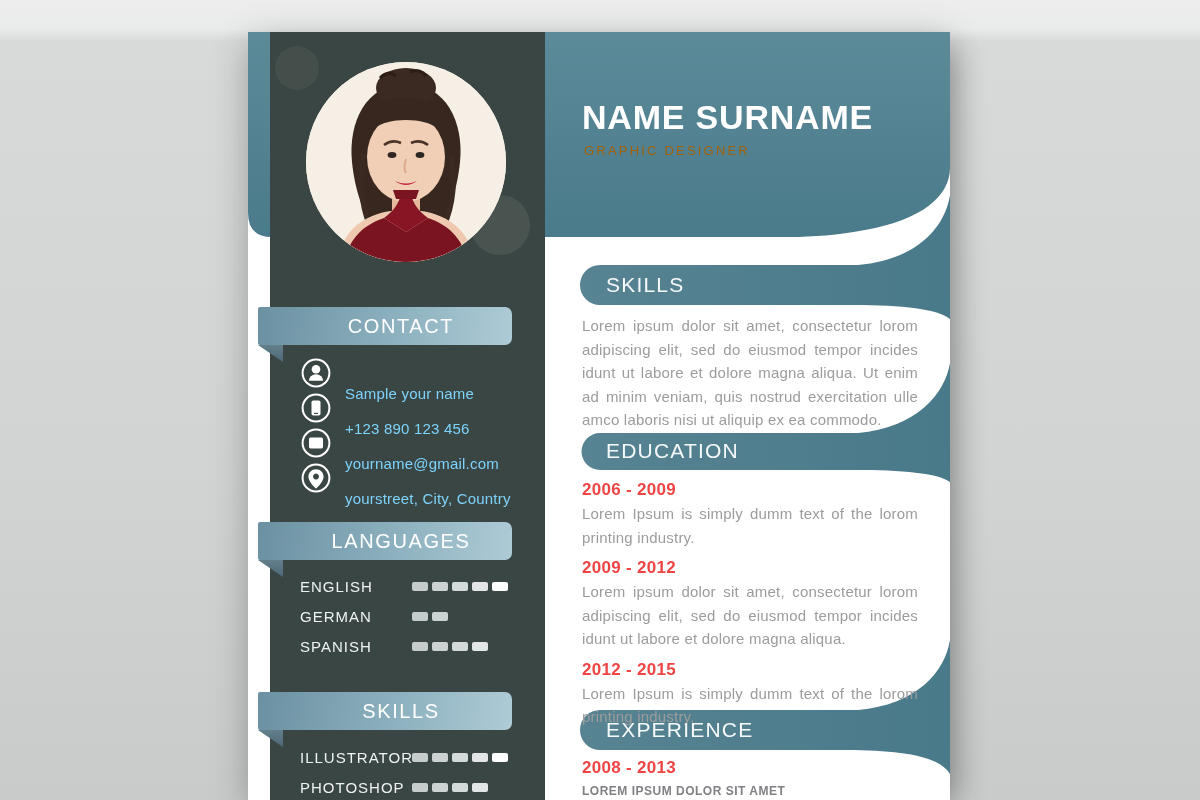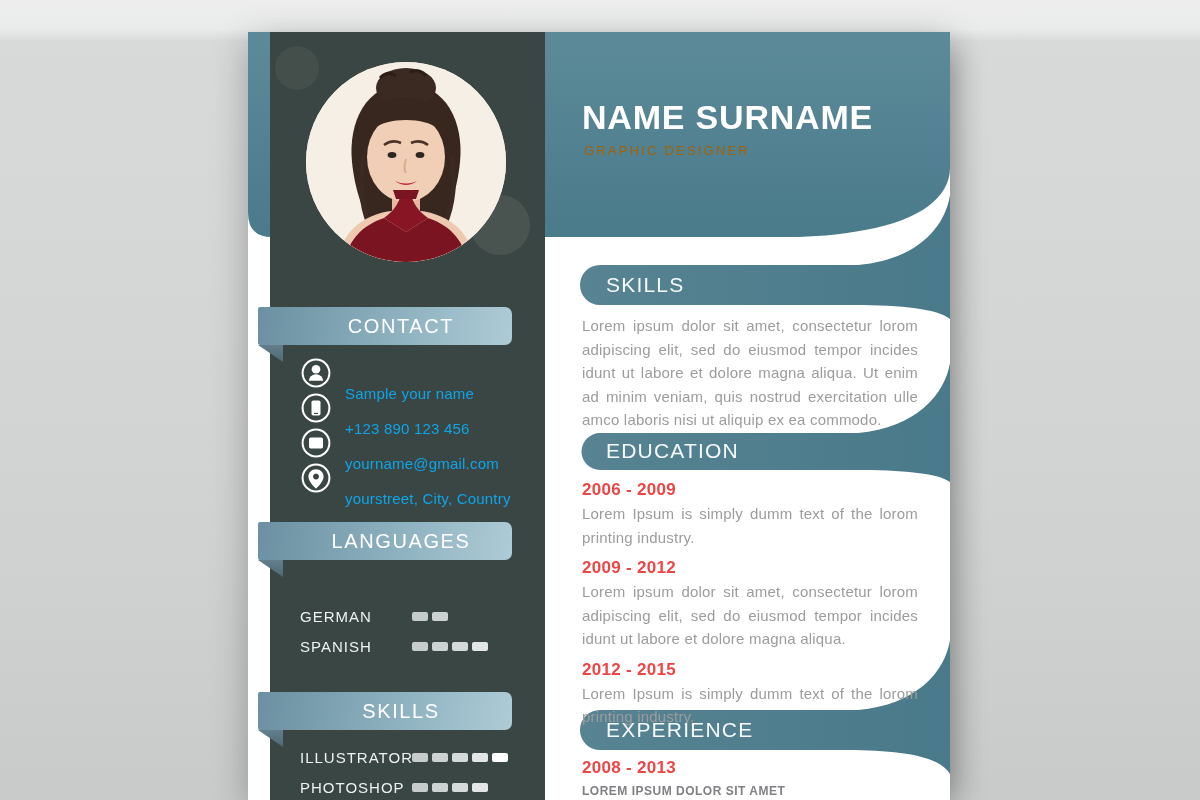--- a/index.html
+++ b/index.html
@@ -35,21 +35,21 @@
   }
   .banner-title{font-size:20px;color:#ffffff;letter-spacing:1.6px;font-weight:400;}
   .fold{
     position:absolute;left:-12px;width:25px;height:17px;
     background:linear-gradient(180deg,#627f8b,#4d6975);
     clip-path:polygon(0 0,100% 0,100% 100%);
   }
 
   .contact-row{position:absolute;left:31px;height:30px;display:flex;align-items:center;gap:14px;}
   .contact-row svg{width:30px;height:30px;flex:0 0 30px;}
-  .contact-text{font-size:15px;color:#0ea5e9;letter-spacing:.2px;white-space:nowrap;margin-top:40px;}
+  .contact-text{font-size:15px;color:#7dd3fc;letter-spacing:.2px;white-space:nowrap;margin-top:40px;}
 
   .meter-row{position:absolute;left:30px;width:232px;height:20px;display:flex;align-items:center;}
   .side-label{font-size:15px;color:#eef2f2;letter-spacing:1px;width:112px;flex:0 0 112px;}
   .bars{display:flex;align-items:center;}
   .bar{display:inline-block;width:16px;height:9px;border-radius:2px;margin-right:4px;}
 
   
   .name{position:absolute;left:334px;top:66px;font-size:34px;font-weight:700;color:#ffffff;letter-spacing:.8px;white-space:nowrap;}
   .role{position:absolute;left:336px;top:111px;font-size:13px;font-weight:400;color:#a16207;letter-spacing:2.2px;white-space:nowrap;}
 
@@ -151,20 +151,30 @@
         <path fill-rule="evenodd" fill="#fff" d="M15,6.3 c-4.5,0 -7.6,3.3 -7.6,7.5 c0,5.3 7.6,11.9 7.6,11.9 c0,0 7.6,-6.6 7.6,-11.9 c0,-4.2 -3.1,-7.5 -7.6,-7.5 Z M15,16.6 a3,3 0 1 1 0.01,0 Z"></path>
       </svg>
       <span class="contact-text">yourstreet, City, Country</span>
     </div>
 
     <div class="banner" style="top:490px">
       <span class="banner-title">LANGUAGES</span>
     </div>
     <div class="fold" style="top:528px"></div>
 
+    <div class="meter-row" style="top:544px">
+      <span class="side-label">ENGLISH</span>
+      <span class="bars">
+          <span class="bar" style="background: rgb(198, 204, 204);"></span>
+          <span class="bar" style="background: rgb(204, 210, 210);"></span>
+          <span class="bar" style="background: rgb(212, 217, 217);"></span>
+          <span class="bar" style="background: rgb(226, 230, 230);"></span>
+          <span class="bar" style="background: rgb(255, 255, 255);"></span>
+        </span>
+    </div>
     <div class="meter-row" style="top:574px">
       <span class="side-label">GERMAN</span>
       <span class="bars">
           <span class="bar" style="background: rgb(198, 204, 204);"></span>
           <span class="bar" style="background: rgb(204, 210, 210);"></span>
         </span>
     </div>
     <div class="meter-row" style="top:604px">
       <span class="side-label">SPANISH</span>
       <span class="bars">

